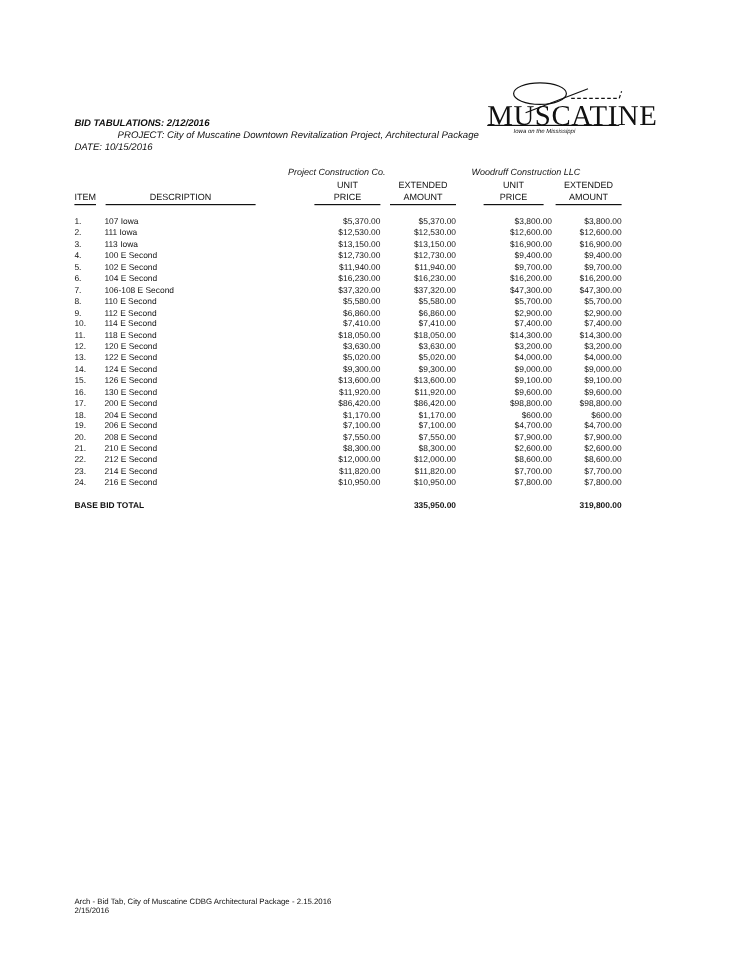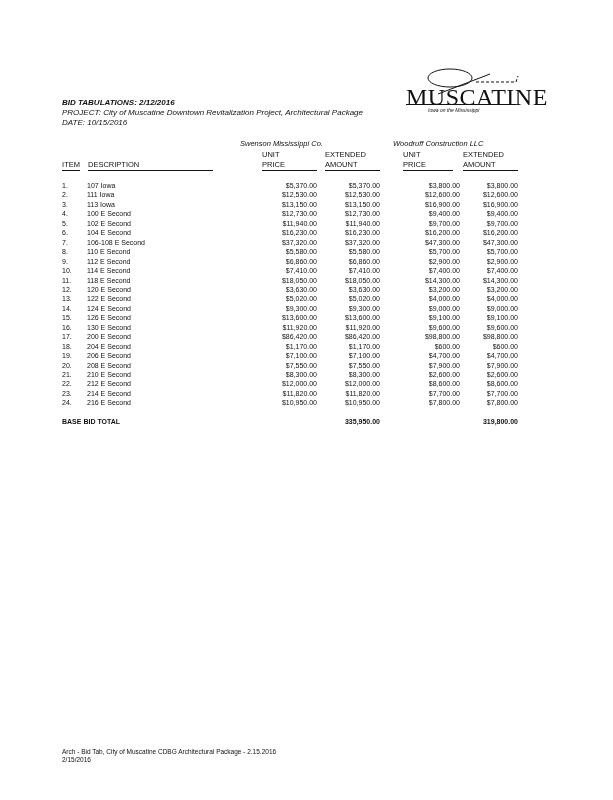--- a/index.html
+++ b/index.html
@@ -4,24 +4,24 @@
 <style>
   html,body{margin:0;padding:0;background:#fff;}
   body{width:613px;height:800px;position:relative;overflow:hidden;font-family:"Liberation Sans",sans-serif;color:#111;}
   .logo{position:absolute;left:398px;top:64px;width:124px;height:50px;}
   .logo .word{position:absolute;left:8px;top:20px;font-family:Liberation Serif, serif;font-size:24px;letter-spacing:0.5px;color:#111;}
   .logo .rule{position:absolute;left:8px;top:40px;width:110px;border-top:1.5px solid #111;}
   .logo .tag{position:absolute;left:30px;top:43px;font-size:5px;font-style:italic;}
   .logo svg{position:absolute;left:0;top:0;}
   .hdr{position:absolute;left:62px;font-size:8px;line-height:10px;}
   .hdr.t1{top:98px;font-weight:bold;font-style:italic;}
-  .hdr.t2{top:108px;font-style:italic;}
+  .hdr.t2{top:108px;font-style:italic;margin-left:36px;}
   .hdr.t3{top:118px;font-style:italic;}
   .bidder{position:absolute;top:139px;font-size:7.5px;font-style:italic;}
-  .colh{position:absolute;font-size:7.5px;text-align:left;line-height:10px;border-bottom:1.5px solid #111;}
+  .colh{position:absolute;font-size:7.5px;text-align:center;line-height:10px;border-bottom:1.5px solid #111;}
   .row{position:absolute;left:0;width:613px;height:9.4px;font-size:7px;line-height:9px;}
   .row span{position:absolute;}
   .num{left:62px;}
   .desc{left:87px;}
   .c1,.c2,.c3,.c4{text-align:right;width:70px;}
   .c1{left:247px;}
   .c2{left:310px;}
   .c3{left:390px;}
   .c4{left:448px;}
   .total{position:absolute;top:418px;left:0;width:613px;font-size:7px;font-weight:bold;}
@@ -39,21 +39,21 @@
   </svg>
   <span class="word">MUSCATINE</span>
   <div class="rule"></div>
   <span class="tag">Iowa on the Mississippi</span>
 </div>
 
 <div class="hdr t1">BID TABULATIONS:  2/12/2016</div>
 <div class="hdr t2">PROJECT: City of Muscatine Downtown Revitalization Project, Architectural Package</div>
 <div class="hdr t3">DATE: 10/15/2016</div>
 
-<div class="bidder" style="left:240px">Swenson Mississippi Co.</div>
+<div class="bidder" style="left:240px">Project Construction Co.</div>
 <div class="bidder" style="left:393px">Woodruff Construction LLC</div>
 
 <div class="colh" style="left:62px;top:160px;width:18px;text-align:right;">ITEM</div>
 <div class="colh" style="left:88px;top:160px;width:125px;">DESCRIPTION</div>
 
 <div class="colh" style="left:262px;top:150px;width:55px;">
     <div>UNIT</div>
     <div>PRICE</div>
   </div>
 <div class="colh" style="left:325px;top:150px;width:55px;">

